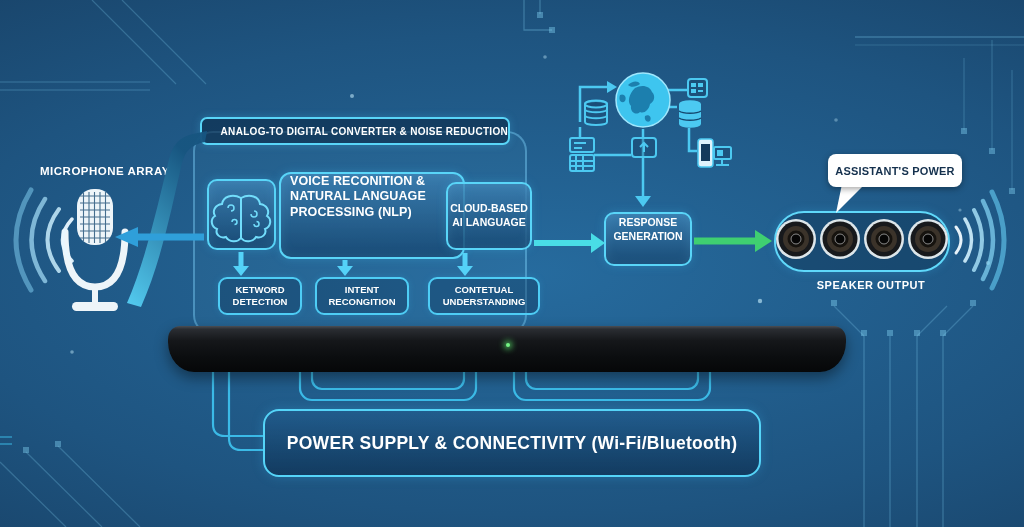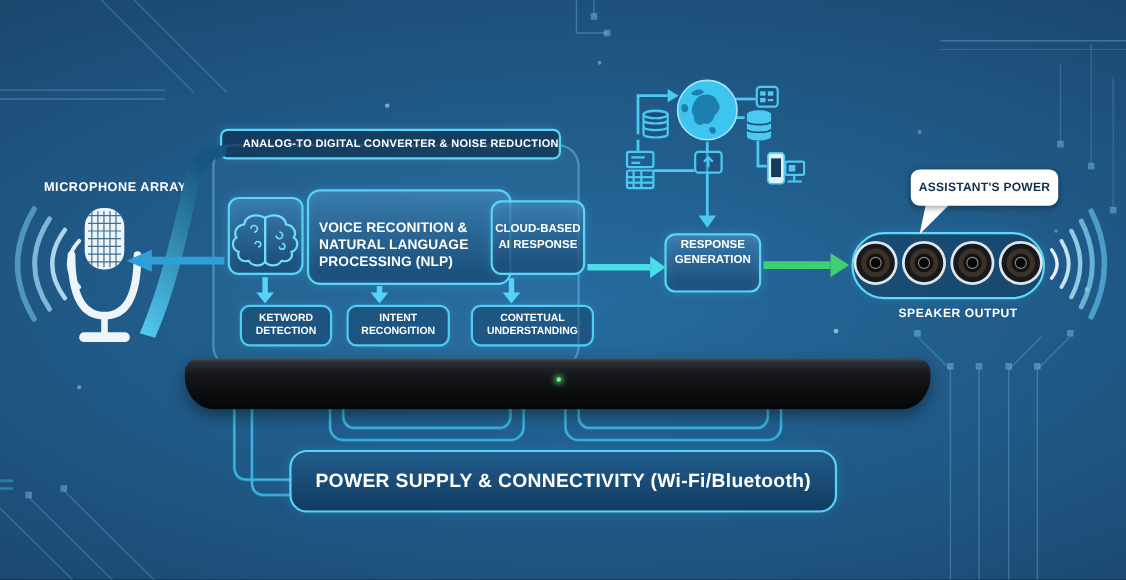--- a/index.html
+++ b/index.html
@@ -20,21 +20,21 @@
     display:flex;align-items:center;justify-content:flex-end;
     font-size:10px;font-weight:bold;color:#fff;letter-spacing:.3px;
     box-shadow:0 0 8px rgba(80,200,245,.25);}
   .comp-box{position:absolute;z-index:3;box-sizing:border-box;
     border:2px solid #59d5f8;border-radius:10px;
     background:linear-gradient(180deg,rgba(62,130,180,.78),rgba(22,70,112,.85));
     box-shadow:0 0 10px rgba(60,180,235,.28), inset 0 0 12px rgba(130,220,255,.12);
     color:#fff;font-weight:bold;}
   .brain-box{left:207px;top:179px;width:69px;height:71px;}
   .nlp-box{left:279px;top:172px;width:186px;height:87px;border-radius:12px;
-    font-size:12.5px;line-height:1.22;padding:26px 9px;letter-spacing:.1px;}
+    font-size:12.5px;line-height:1.22;padding:0 9px;letter-spacing:.1px;}
   .cloud-box{left:446px;top:182px;width:86px;height:68px;font-size:10.5px;line-height:1.3;
     display:flex;align-items:center;justify-content:center;text-align:center;padding:2px;}
   .resp-box{left:604px;top:212px;width:88px;height:54px;font-size:10.5px;line-height:1.3;
     display:flex;justify-content:center;text-align:center;padding:2px;}
   .sub-box{position:absolute;z-index:3;box-sizing:border-box;
     border:2px solid #4ecdf5;border-radius:9px;background:rgba(16,60,98,.42);
     display:flex;align-items:center;justify-content:center;text-align:center;
     font-size:9.5px;line-height:1.3;color:#fff;font-weight:bold;
     box-shadow:0 0 7px rgba(60,180,235,.2);margin-left:16px;}
   .sub1{left:202px;top:277px;width:84px;height:38px;}
@@ -46,21 +46,21 @@
   .bubble{position:absolute;left:828px;top:154px;width:134px;height:33px;z-index:5;
     background:#ffffff;border-radius:8px;display:flex;align-items:center;justify-content:center;
     color:#14304d;font-size:11px;font-weight:bold;letter-spacing:.2px;
     box-shadow:0 2px 6px rgba(0,0,0,.35);}
   .bar{position:absolute;left:168px;top:326px;width:678px;height:46px;z-index:2;
     border-radius:12px 12px 26px 26px / 13px 13px 30px 30px;
     background:linear-gradient(180deg,#4a4e54 0%,#2a2d32 7%,#15171a 32%,#0b0d0f 68%,#060708 100%);
     box-shadow:0 6px 14px rgba(0,0,0,.4);}
   .led{position:absolute;left:506px;top:343px;width:4px;height:4px;z-index:3;
     border-radius:50%;background:#74f584;box-shadow:0 0 6px 1.5px #5ef071;}
-  .power-box{position:absolute;left:263px;top:409px;width:498px;height:57px;z-index:3;box-sizing:border-box;
+  .power-box{position:absolute;left:263px;top:409px;width:498px;height:68px;z-index:3;box-sizing:border-box;
     border:2.5px solid #55d4f8;border-radius:16px;
     background:linear-gradient(180deg,rgba(34,92,142,.55),rgba(13,47,80,.68));
     display:flex;align-items:center;justify-content:center;
     color:#fff;font-size:17.5px;font-weight:bold;letter-spacing:.3px;
     box-shadow:0 0 12px rgba(60,180,235,.25);}
 </style>
 </head>
 <body>
 
 <div id="stage">
@@ -119,21 +119,21 @@
 
   <div class="lbl mic-label">MICROPHONE ARRAY</div>
   <div class="adc-label">
     <span>ANALOG-TO DIGITAL CONVERTER &amp; NOISE REDUCTION</span>
   </div>
   <div class="comp-box brain-box"></div>
   <div class="comp-box nlp-box">
     <span>VOICE RECONITION &amp; NATURAL LANGUAGE PROCESSING (NLP)</span>
   </div>
   <div class="comp-box cloud-box">
-    <span>CLOUD-BASED AI RESPONSE</span>
+    <span>CLOUD-BASED AI LANGUAGE</span>
   </div>
   <div class="sub-box sub1">
     <span>KETWORD DETECTION</span>
   </div>
   <div class="sub-box sub2">
     <span>INTENT RECONGITION</span>
   </div>
   <div class="sub-box sub3">
     <span>CONTETUAL UNDERSTANDING</span>
   </div>

